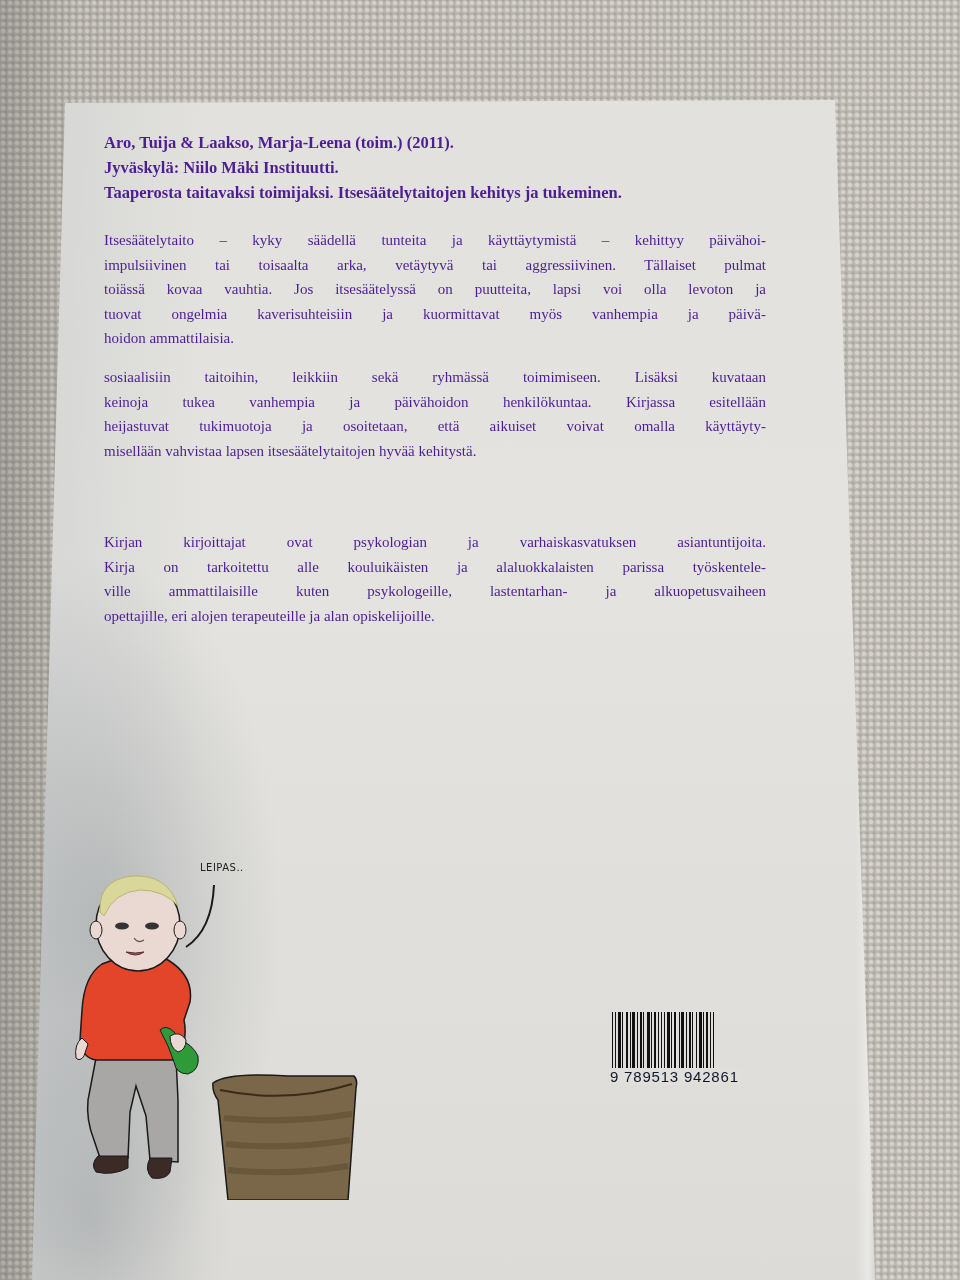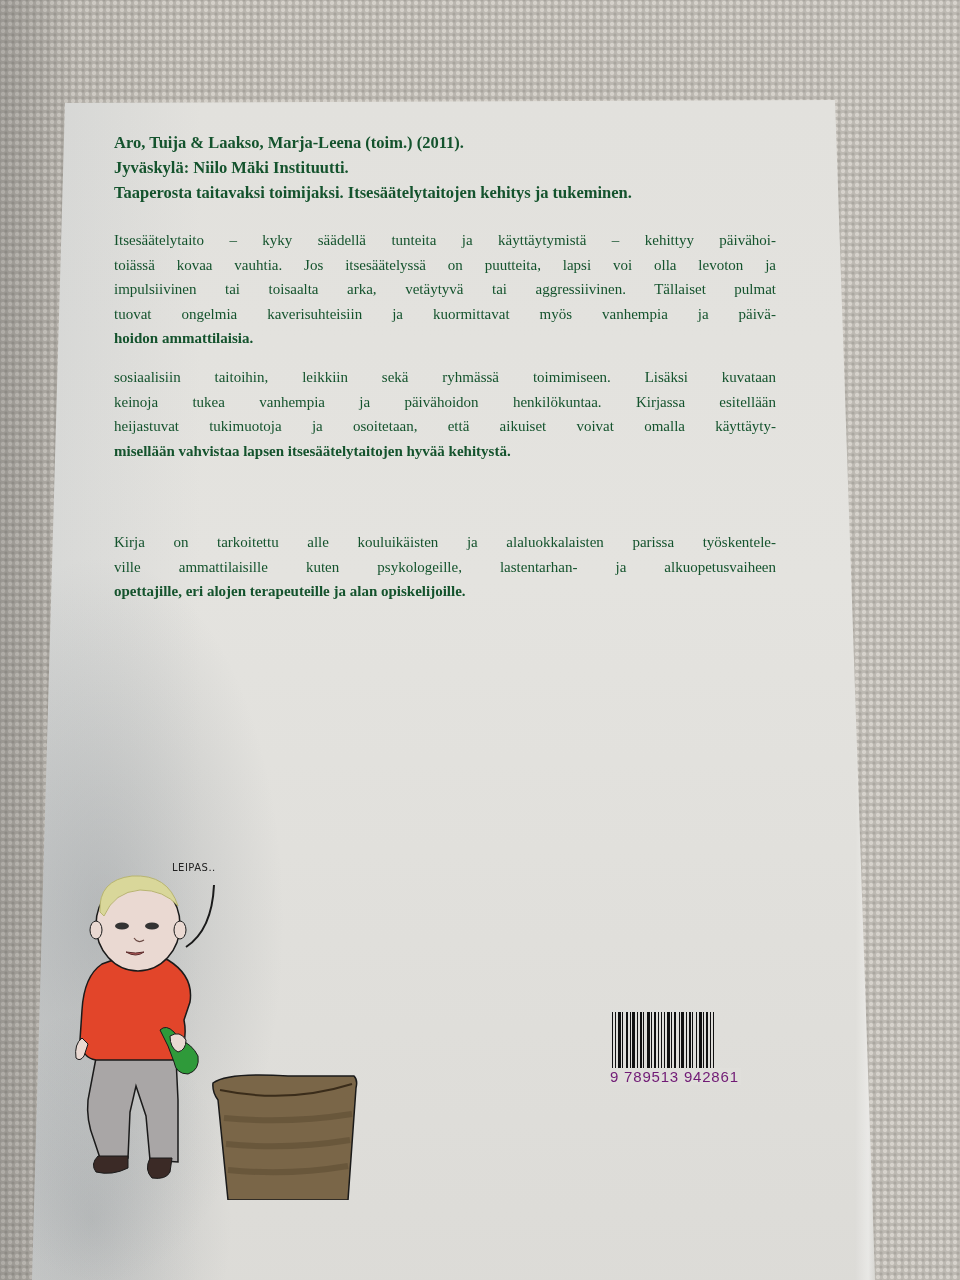--- a/index.html
+++ b/index.html
@@ -28,43 +28,43 @@
     background:
       radial-gradient(ellipse 260px 520px at 70px 820px, rgba(90,100,110,0.28), rgba(0,0,0,0) 70%),
       radial-gradient(ellipse 200px 300px at 60px 1120px, rgba(90,100,110,0.22), rgba(0,0,0,0) 70%),
       linear-gradient(90deg, rgba(150,160,170,0.18) 0%, rgba(0,0,0,0) 20%);
   }
   .book-edge {
     position:absolute; right:0; top:0; bottom:0; width:22px;
     background: linear-gradient(90deg, rgba(0,0,0,0) 0%, rgba(255,255,255,0.35) 60%, rgba(200,200,195,0.5) 100%);
   }
   .text {
-    position:absolute; left:114px; width:662px;
+    position:absolute; left:104px; width:662px;
     font-family:"Liberation Serif", "DejaVu Serif", serif;
-    color:#14532d;
+    color:#4c1d95;
   }
   .citation { top:130px; font-weight:bold; font-size:16.5px; line-height:25px; }
   .citation div { white-space:nowrap; }
   .para { font-size:15px; line-height:24.5px; text-align:justify; }
   .para .line { display:block; white-space:nowrap; text-align:justify; text-align-last:justify; }
-  .para .line.last { text-align-last:left;font-weight:bold; }
+  .para .line.last { text-align-last:left; }
   .p1 { top:228px; }
   .p2 { top:365px; }
   .p3 { top:530px; }
   .illustration { position:absolute; left:28px; top:740px; width:360px; height:460px; }
   .speech {
-    position:absolute; left:144px; top:122px;
+    position:absolute; left:172px; top:122px;
     font-family:"DejaVu Sans", sans-serif; font-size:10px; letter-spacing:0.5px; color:#222;
   }
   .barcode { position:absolute; left:612px; top:1012px; width:150px; height:80px; }
   .bars { position:absolute; left:0; top:0; width:142px; height:58px; display:flex; }
   .bars span { display:block; height:100%; background:#111; }
   .isbn-digits {
     position:absolute; left:-2px; top:56px;
-    font-family:"Liberation Sans", sans-serif; font-size:15px; color:#701a75; letter-spacing:0.8px;
+    font-family:"Liberation Sans", sans-serif; font-size:15px; color:#0f172a; letter-spacing:0.8px;
     background:#e0dfdb; padding-right:2px;
   }
 </style>
 </head>
 <body>
 
 <div class="fabric-shade"></div>
 
 <div class="book">
   <div class="book-shadow"></div>
@@ -72,34 +72,35 @@
 </div>
 
 <div class="text citation">
   <div>Aro, Tuija &amp; Laakso, Marja-Leena (toim.) (2011).</div>
   <div>Jyväskylä: Niilo Mäki Instituutti.</div>
   <div>Taaperosta taitavaksi toimijaksi. Itsesäätelytaitojen kehitys ja tukeminen.</div>
 </div>
 
 <div class="text para p1">
   <span class="line">Itsesäätelytaito – kyky säädellä tunteita ja käyttäytymistä – kehittyy päivähoi-</span>
+  <span class="line">impulsiivinen tai toisaalta arka, vetäytyvä tai aggressiivinen. Tällaiset pulmat</span>
   <span class="line">toiässä kovaa vauhtia. Jos itsesäätelyssä on puutteita, lapsi voi olla levoton ja</span>
-  <span class="line">impulsiivinen tai toisaalta arka, vetäytyvä tai aggressiivinen. Tällaiset pulmat</span>
   <span class="line">tuovat ongelmia kaverisuhteisiin ja kuormittavat myös vanhempia ja päivä-</span>
   <span class="line last">hoidon ammattilaisia.</span>
 </div>
 
 <div class="text para p2">
   <span class="line">sosiaalisiin taitoihin, leikkiin sekä ryhmässä toimimiseen. Lisäksi kuvataan</span>
   <span class="line">keinoja tukea vanhempia ja päivähoidon henkilökuntaa. Kirjassa esitellään</span>
   <span class="line">heijastuvat tukimuotoja ja osoitetaan, että aikuiset voivat omalla käyttäyty-</span>
   <span class="line last">misellään vahvistaa lapsen itsesäätelytaitojen hyvää kehitystä.</span>
 </div>
 
 <div class="text para p3">
+  <span class="line">Kirjan kirjoittajat ovat psykologian ja varhaiskasvatuksen asiantuntijoita.</span>
   <span class="line">Kirja on tarkoitettu alle kouluikäisten ja alaluokkalaisten parissa työskentele-</span>
   <span class="line">ville ammattilaisille kuten psykologeille, lastentarhan- ja alkuopetusvaiheen</span>
   <span class="line last">opettajille, eri alojen terapeuteille ja alan opiskelijoille.</span>
 </div>
 
 <div class="illustration">
   <div class="speech">LEIPAS..</div>
   <svg width="360" height="460" viewBox="0 0 360 460">
 
     <path d="M186 145 Q184 190 158 207" stroke="#1a1a1a" stroke-width="2" fill="none"></path>

